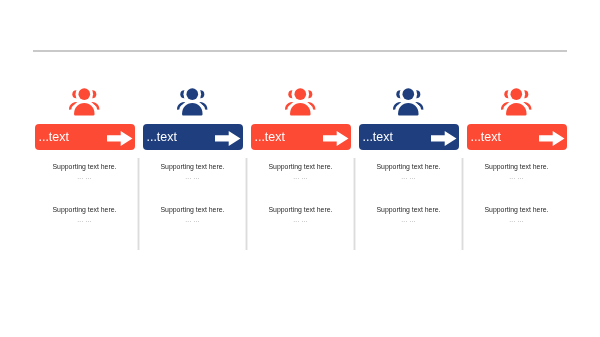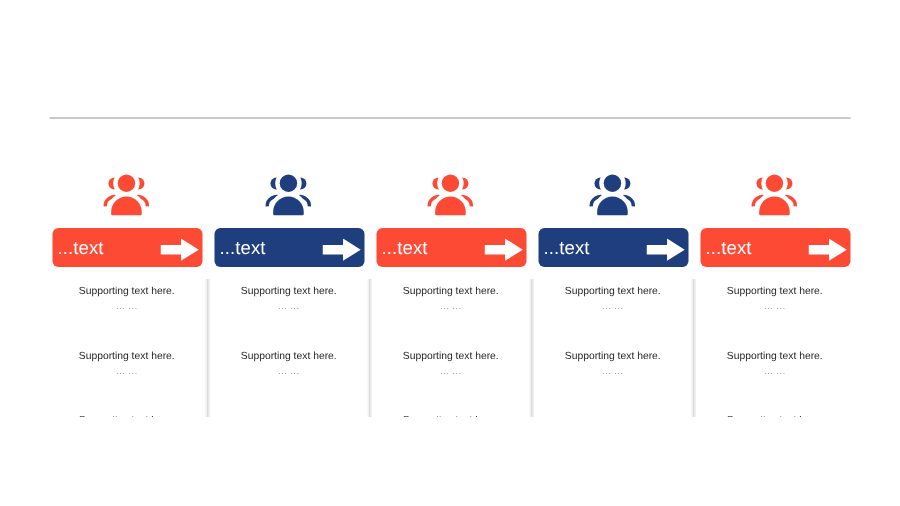--- a/index.html
+++ b/index.html
@@ -3,21 +3,21 @@
 <meta charset="utf-8">
 <title>Slide</title>
 <style>
   html,body{margin:0;padding:0;}
   body{
     width:600px;height:337px;overflow:hidden;background:#ffffff;
     font-family:"Liberation Sans",sans-serif;
     -webkit-font-smoothing:antialiased;
     -moz-osx-font-smoothing:grayscale;
   }
-  #slide{position:relative;width:600px;height:250px;background:#ffffff;overflow:hidden;margin-top:28px;}
+  #slide{position:relative;width:600px;height:250px;background:#ffffff;overflow:hidden;}
 
   
   .top-rule{position:absolute;left:33.2px;top:49px;width:534px;height:3px;}
 
   
   .col-divider{position:absolute;top:158px;width:1px;height:144.5px;}
 
   
   .icon{position:absolute;width:30.4px;height:27.4px;top:87.6px;}
   .icon svg{display:block;width:30.4px;height:27.4px;overflow:visible;}

